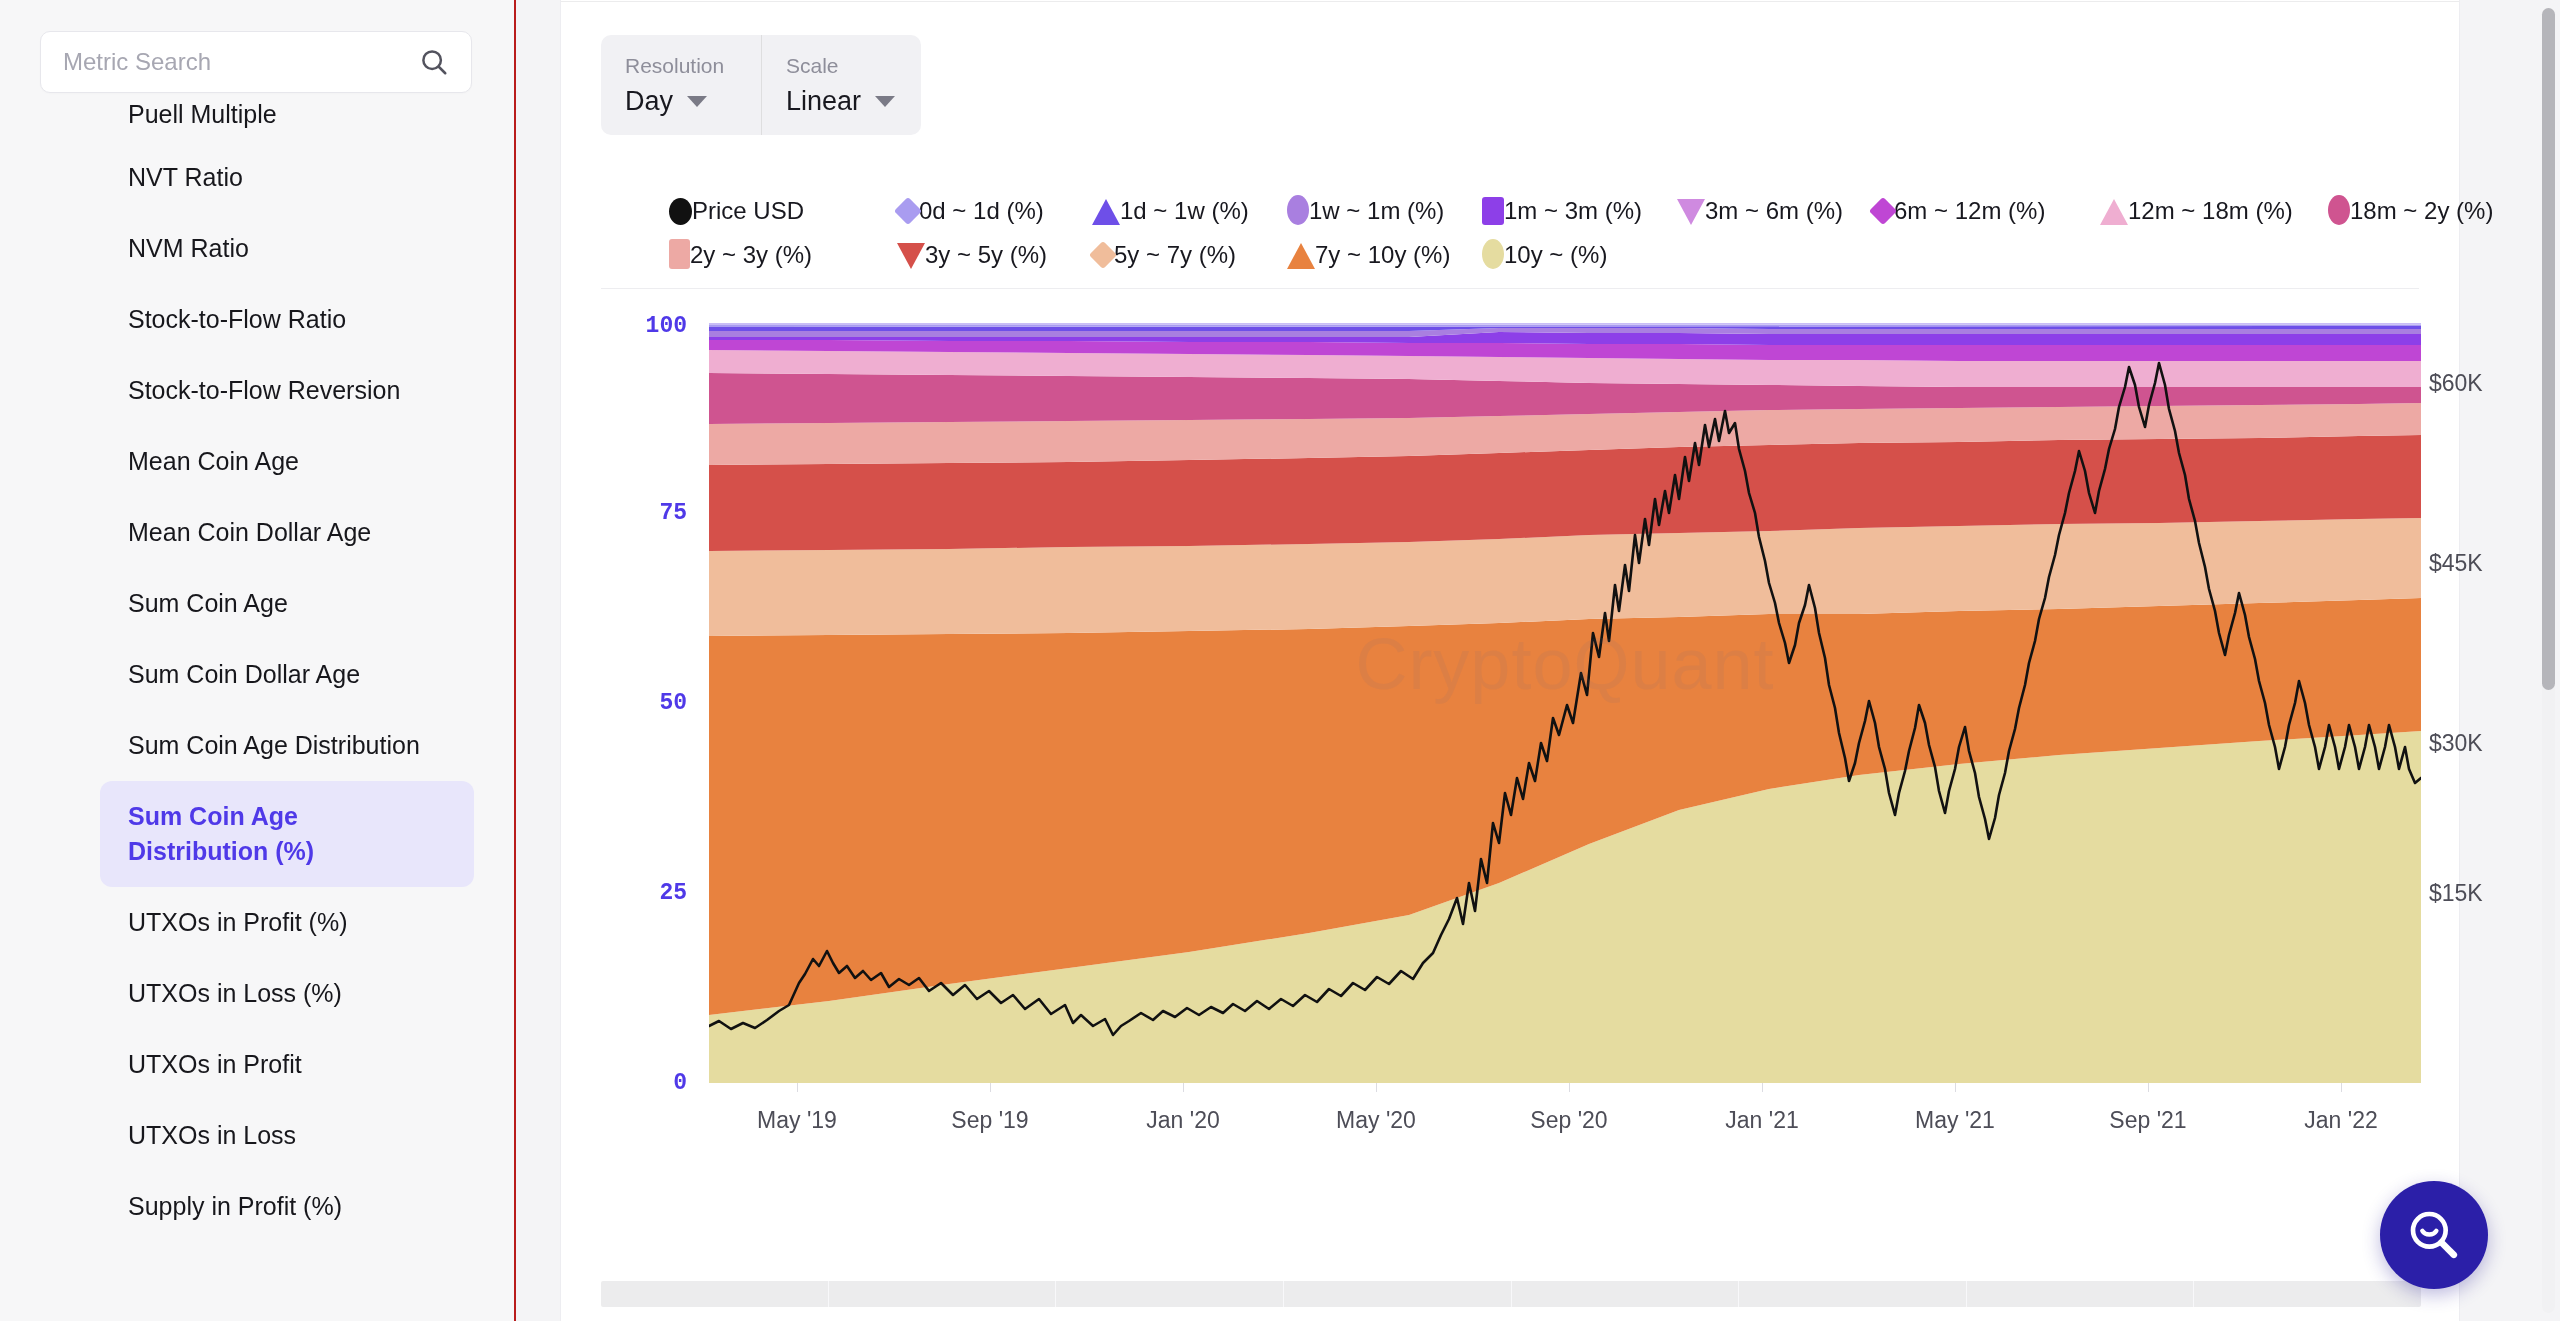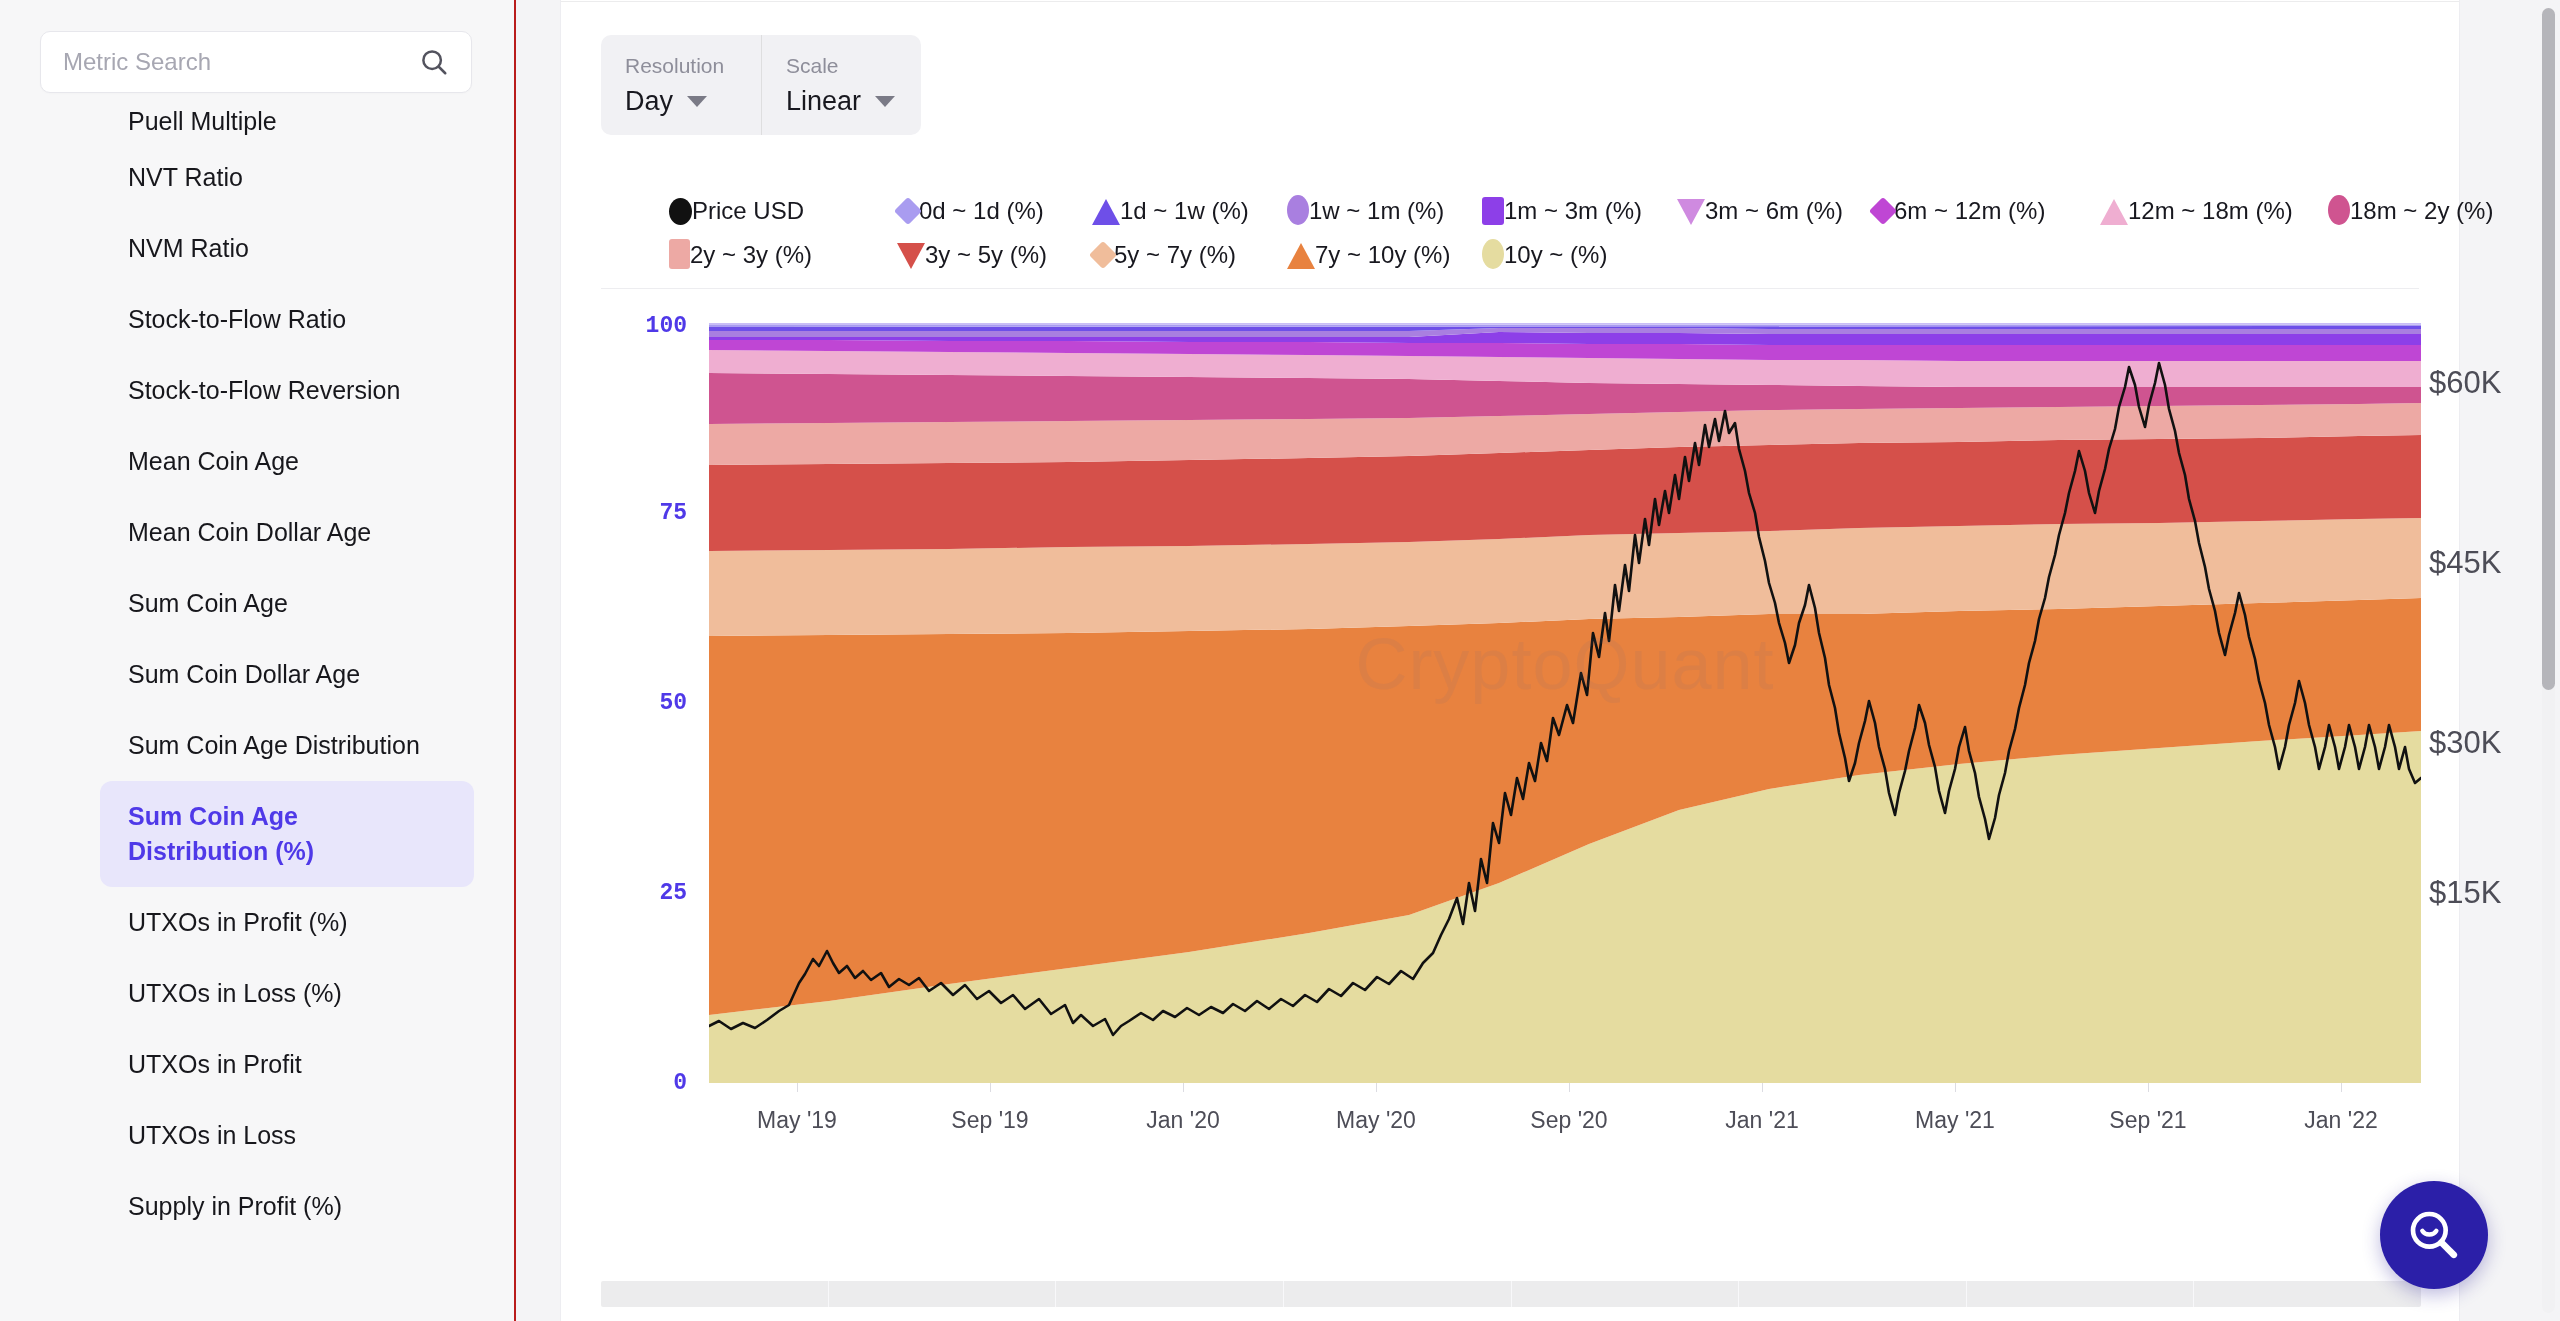--- a/index.html
+++ b/index.html
@@ -46,21 +46,21 @@
   }
   .metric-item {
     font-size: 25px;
     color: #17171c;
     padding: 0 40px 0 128px;
     height: 71px;
     display: flex; align-items: center;
     white-space: nowrap;
     cursor: pointer;
   }
-  .metric-item.clipped-top { height: 42px; align-items: center; padding-bottom: 0; overflow:hidden;}
+  .metric-item.clipped-top { height: 42px; align-items: flex-start; padding-bottom: 0; overflow:hidden;}
   .metric-item.active {
     background: #e8e6fb;
     color: #4f39e8;
     font-weight: bold;
     border-radius: 12px;
     margin: 0 40px 0 100px;
     padding: 0 28px;
     height: 106px;
     white-space: normal;
     line-height: 1.42;
@@ -149,21 +149,21 @@
     position: absolute; right: 0;
     font-size: 23px; font-weight: bold; color: #4f39e8;
     transform: translateY(-50%);
     font-family: Liberation Mono, monospace;
   }
   .axis-right {
     position: absolute; right: -118px; top: 0; width: 110px; height: 760px;
   }
   .axis-right span {
     position: absolute; left: 0;
-    font-size: 31px; color: #4d4d57;
+    font-size: 23px; color: #4d4d57;
     transform: translateY(-50%);
   }
   .canvas-wrap {
     position: absolute; left: 108px; top: 0;
     width: 1712px; height: 760px;
     background: #fff;
     overflow: hidden;
   }
   .canvas-wrap svg { display:block; }
   .watermark {

